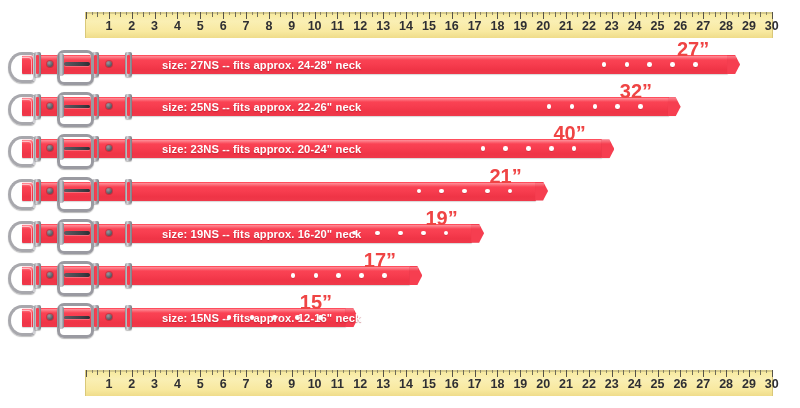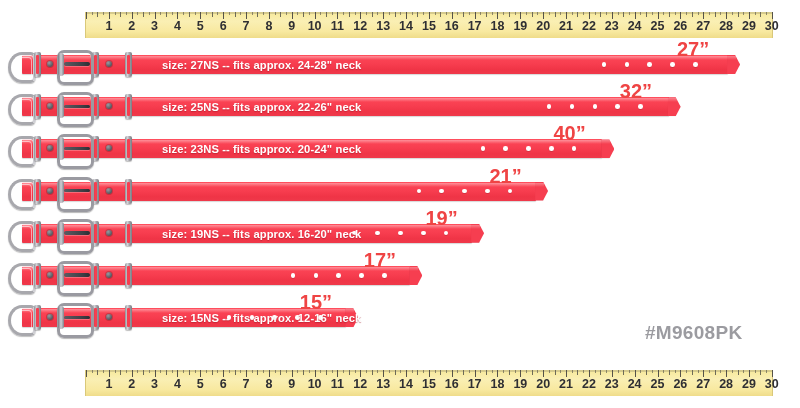--- a/index.html
+++ b/index.html
@@ -466,21 +466,20 @@
         <div class="hole" style="left: 226.7px;"></div>
         <div class="hole" style="left: 249.6px;"></div>
         <div class="hole" style="left: 272.4px;"></div>
         <div class="hole" style="left: 295.3px;"></div>
         <div class="hole" style="left: 318.2px;"></div>
         <div class="sizetext">size: 15NS -- fits approx. 12-16" neck</div>
         <div class="lenlabel" style="left: 315.9px;">15”</div>
       </div>
     </div>
 
-  <div class="sku">#M9608PK</div>
 
   <div class="ruler bottom">
     <div class="edge"></div>
     <div class="tickwrap" id="ticks-bot">
         <div class="tick major" style="left: 0px;"></div>
         <div class="tick minor" style="left: 5.71px;"></div>
         <div class="tick half" style="left: 11.43px;"></div>
         <div class="tick minor" style="left: 17.14px;"></div>
         <div class="tick major" style="left: 22.86px;"></div>
         <div class="tick minor" style="left: 28.57px;"></div>

